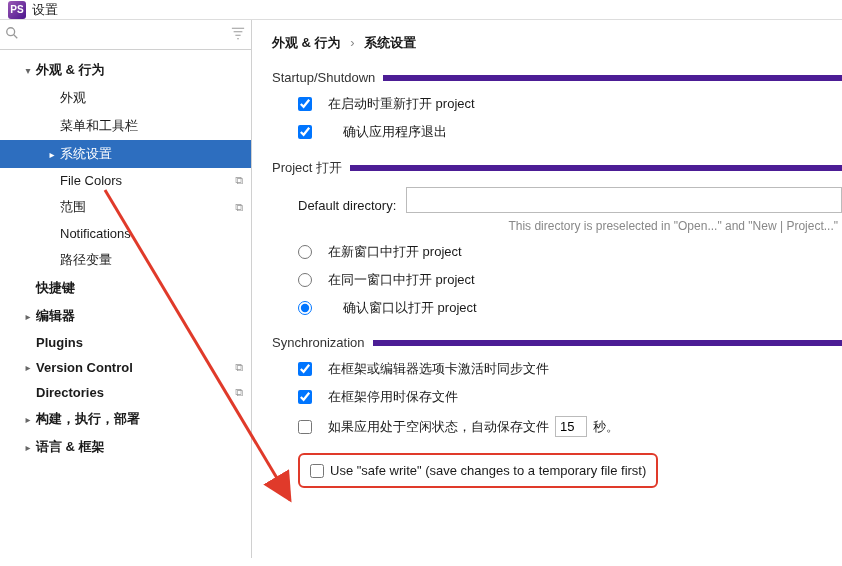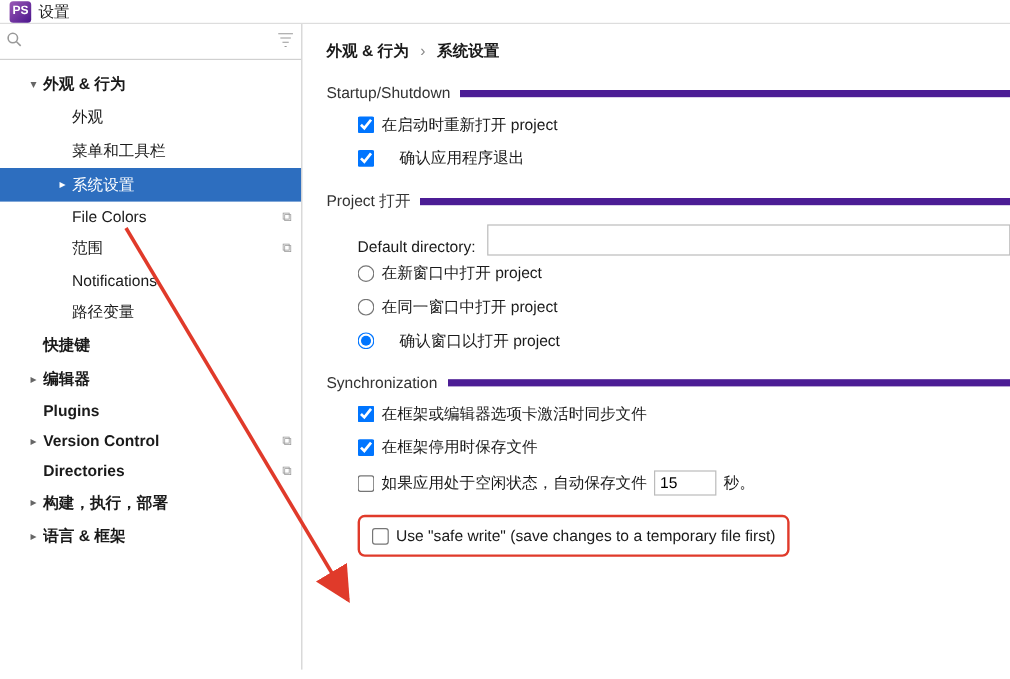--- a/index.html
+++ b/index.html
@@ -22,27 +22,27 @@
 .chev.none { visibility: hidden; }
 .copy-icon { margin-left: auto; color: #999; font-size: 11px; }
 .content { flex: 1; padding: 14px 0 14px 20px; overflow: hidden; position: relative; }
 .breadcrumb { font-weight: bold; margin-bottom: 18px; }
 .breadcrumb .sep { color: #888; margin: 0 6px; font-weight: normal; }
 fieldset { border: none; border-top: 6px solid #4c1d95; margin-bottom: 14px; padding: 0; }
 fieldset legend { padding-right: 8px; color: #333; font-size: 13px; }
 .field-body { padding: 10px 0 4px 26px; }
 .row { display: flex; align-items: center; margin-bottom: 10px; }
 .row:last-child { margin-bottom: 0; gap: 15px; }
-.row label { margin-left: 6px; }
+.row label { margin-left: 16px; }
 input[type=checkbox], input[type=radio] { width: 14px; height: 14px; }
 .dir-row { display: flex; align-items: flex-end; margin-bottom: 6px; }
 .dir-label { margin-right: 10px; }
 .dir-input { flex: 1; border: 1px solid #bbb; padding: 4px 6px; font-size: 13px; height: 26px; }
 .hint { color: #888; font-size: 12px; text-align: right; padding-right: 4px; margin-bottom: 10px; }
-.numbox { width: 52px; border: 1px solid #bbb; padding: 2px 4px; margin: 0 6px; font-size: 13px; text-align: left; }
+.numbox { width: 32px; border: 1px solid #bbb; padding: 2px 4px; margin: 0 6px; font-size: 13px; text-align: left; }
 .highlight-box { border: 2px solid #e03a2a; border-radius: 6px; padding: 8px 10px; display: inline-flex; align-items: center; margin-top: 6px; }
 .arrow-svg { position: absolute; pointer-events: none; }
 .watermark { position: absolute; bottom: 22px; right: 20px; color: #d0d0d0; font-size: 12px; letter-spacing: 0.5px; pointer-events: none; }
 </style>
 </head>
 <body>
 
 <div class="titlebar">
   <div class="app-icon">PS</div>
   <span>设置</span>
@@ -161,20 +161,21 @@
       </div>
     </fieldset>
 
     <fieldset>
       <legend>Project 打开</legend>
       <div class="field-body">
         <div class="dir-row">
           <span class="dir-label">Default directory:</span>
           <input class="dir-input" value="" style="">
         </div>
+        <div class="hint">This directory is preselected in "Open..." and "New | Project..."</div>
         <div class="row">
           <input type="radio" name="po" style="">
           <label>在新窗口中打开 project</label>
         </div>
         <div class="row">
           <input type="radio" name="po" style="">
           <label>在同一窗口中打开 project</label>
         </div>
         <div class="row">
           <input type="radio" name="po" checked="" style="">

